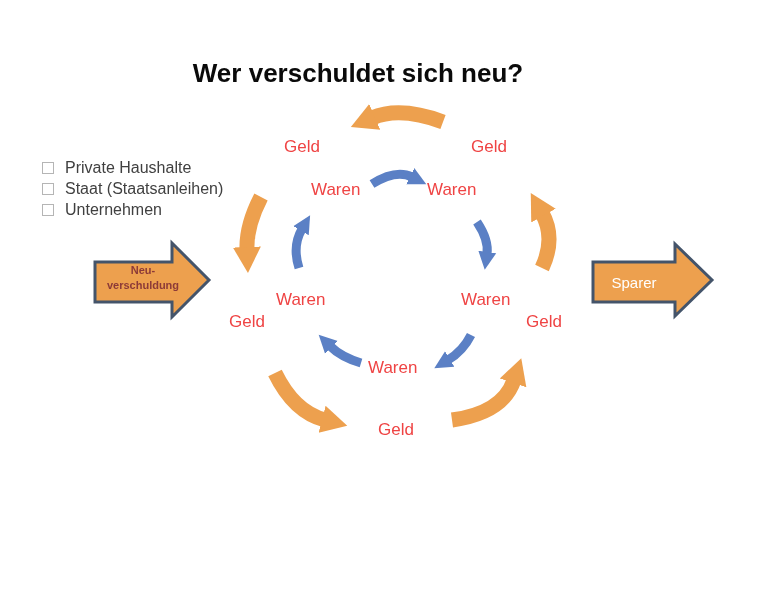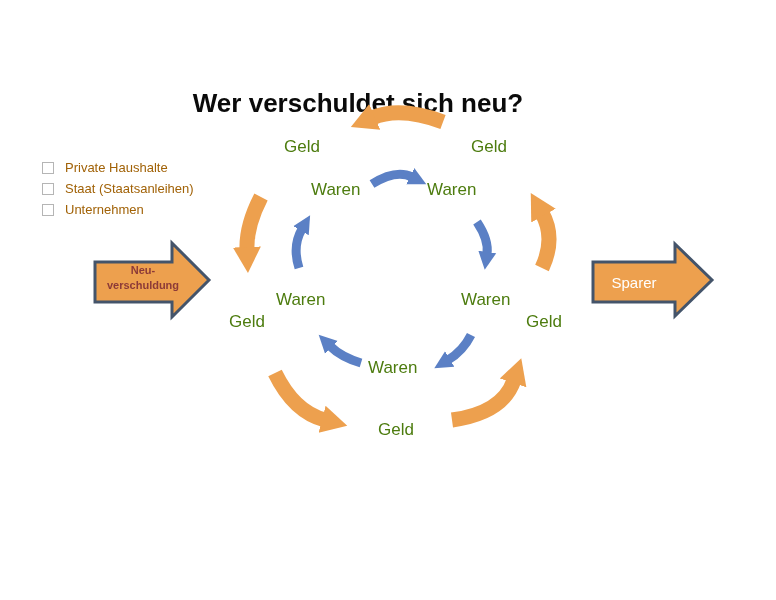--- a/index.html
+++ b/index.html
@@ -8,42 +8,41 @@
     width:776px;height:600px;
     background:#ffffff;
     font-family:"Liberation Sans",sans-serif;
     overflow:hidden;
   }
   #title{
     position:absolute;left:0;right:60px;top:58px;
     text-align:center;
     font-size:26px;font-weight:bold;color:#0a0a0a;
     letter-spacing:0px;
-    margin-top:30px;
   }
   #debtors{
     position:absolute;left:42px;top:157px;
   }
   .debtor-row{
     display:flex;align-items:center;
     height:21px;
-    font-size:13px;color:#a16207;
+    font-size:16px;color:#404040;
     white-space:nowrap;
   }
   .checkbox-bullet{
     display:inline-block;
     width:10px;height:10px;
     border:1px solid #b5b5b5;
     margin-right:11px;
     flex:0 0 auto;
   }
   svg#arrows{position:absolute;left:0;top:0;}
   .lbl{
     position:absolute;
-    font-size:17px;color:#4d7c0f;
+    font-size:17px;color:#ef4444;
     white-space:nowrap;line-height:23px;
   }
   #lbl-geld-tl{left:284px;top:135px;}
   #lbl-geld-tr{left:471px;top:135px;}
   #lbl-waren-tl{left:311px;top:178px;}
   #lbl-waren-tr{left:427px;top:178px;}
   #lbl-waren-l{left:276px;top:288px;}
   #lbl-geld-l{left:229px;top:310px;}
   #lbl-waren-r{left:461px;top:288px;}
   #lbl-geld-r{left:526px;top:310px;}

